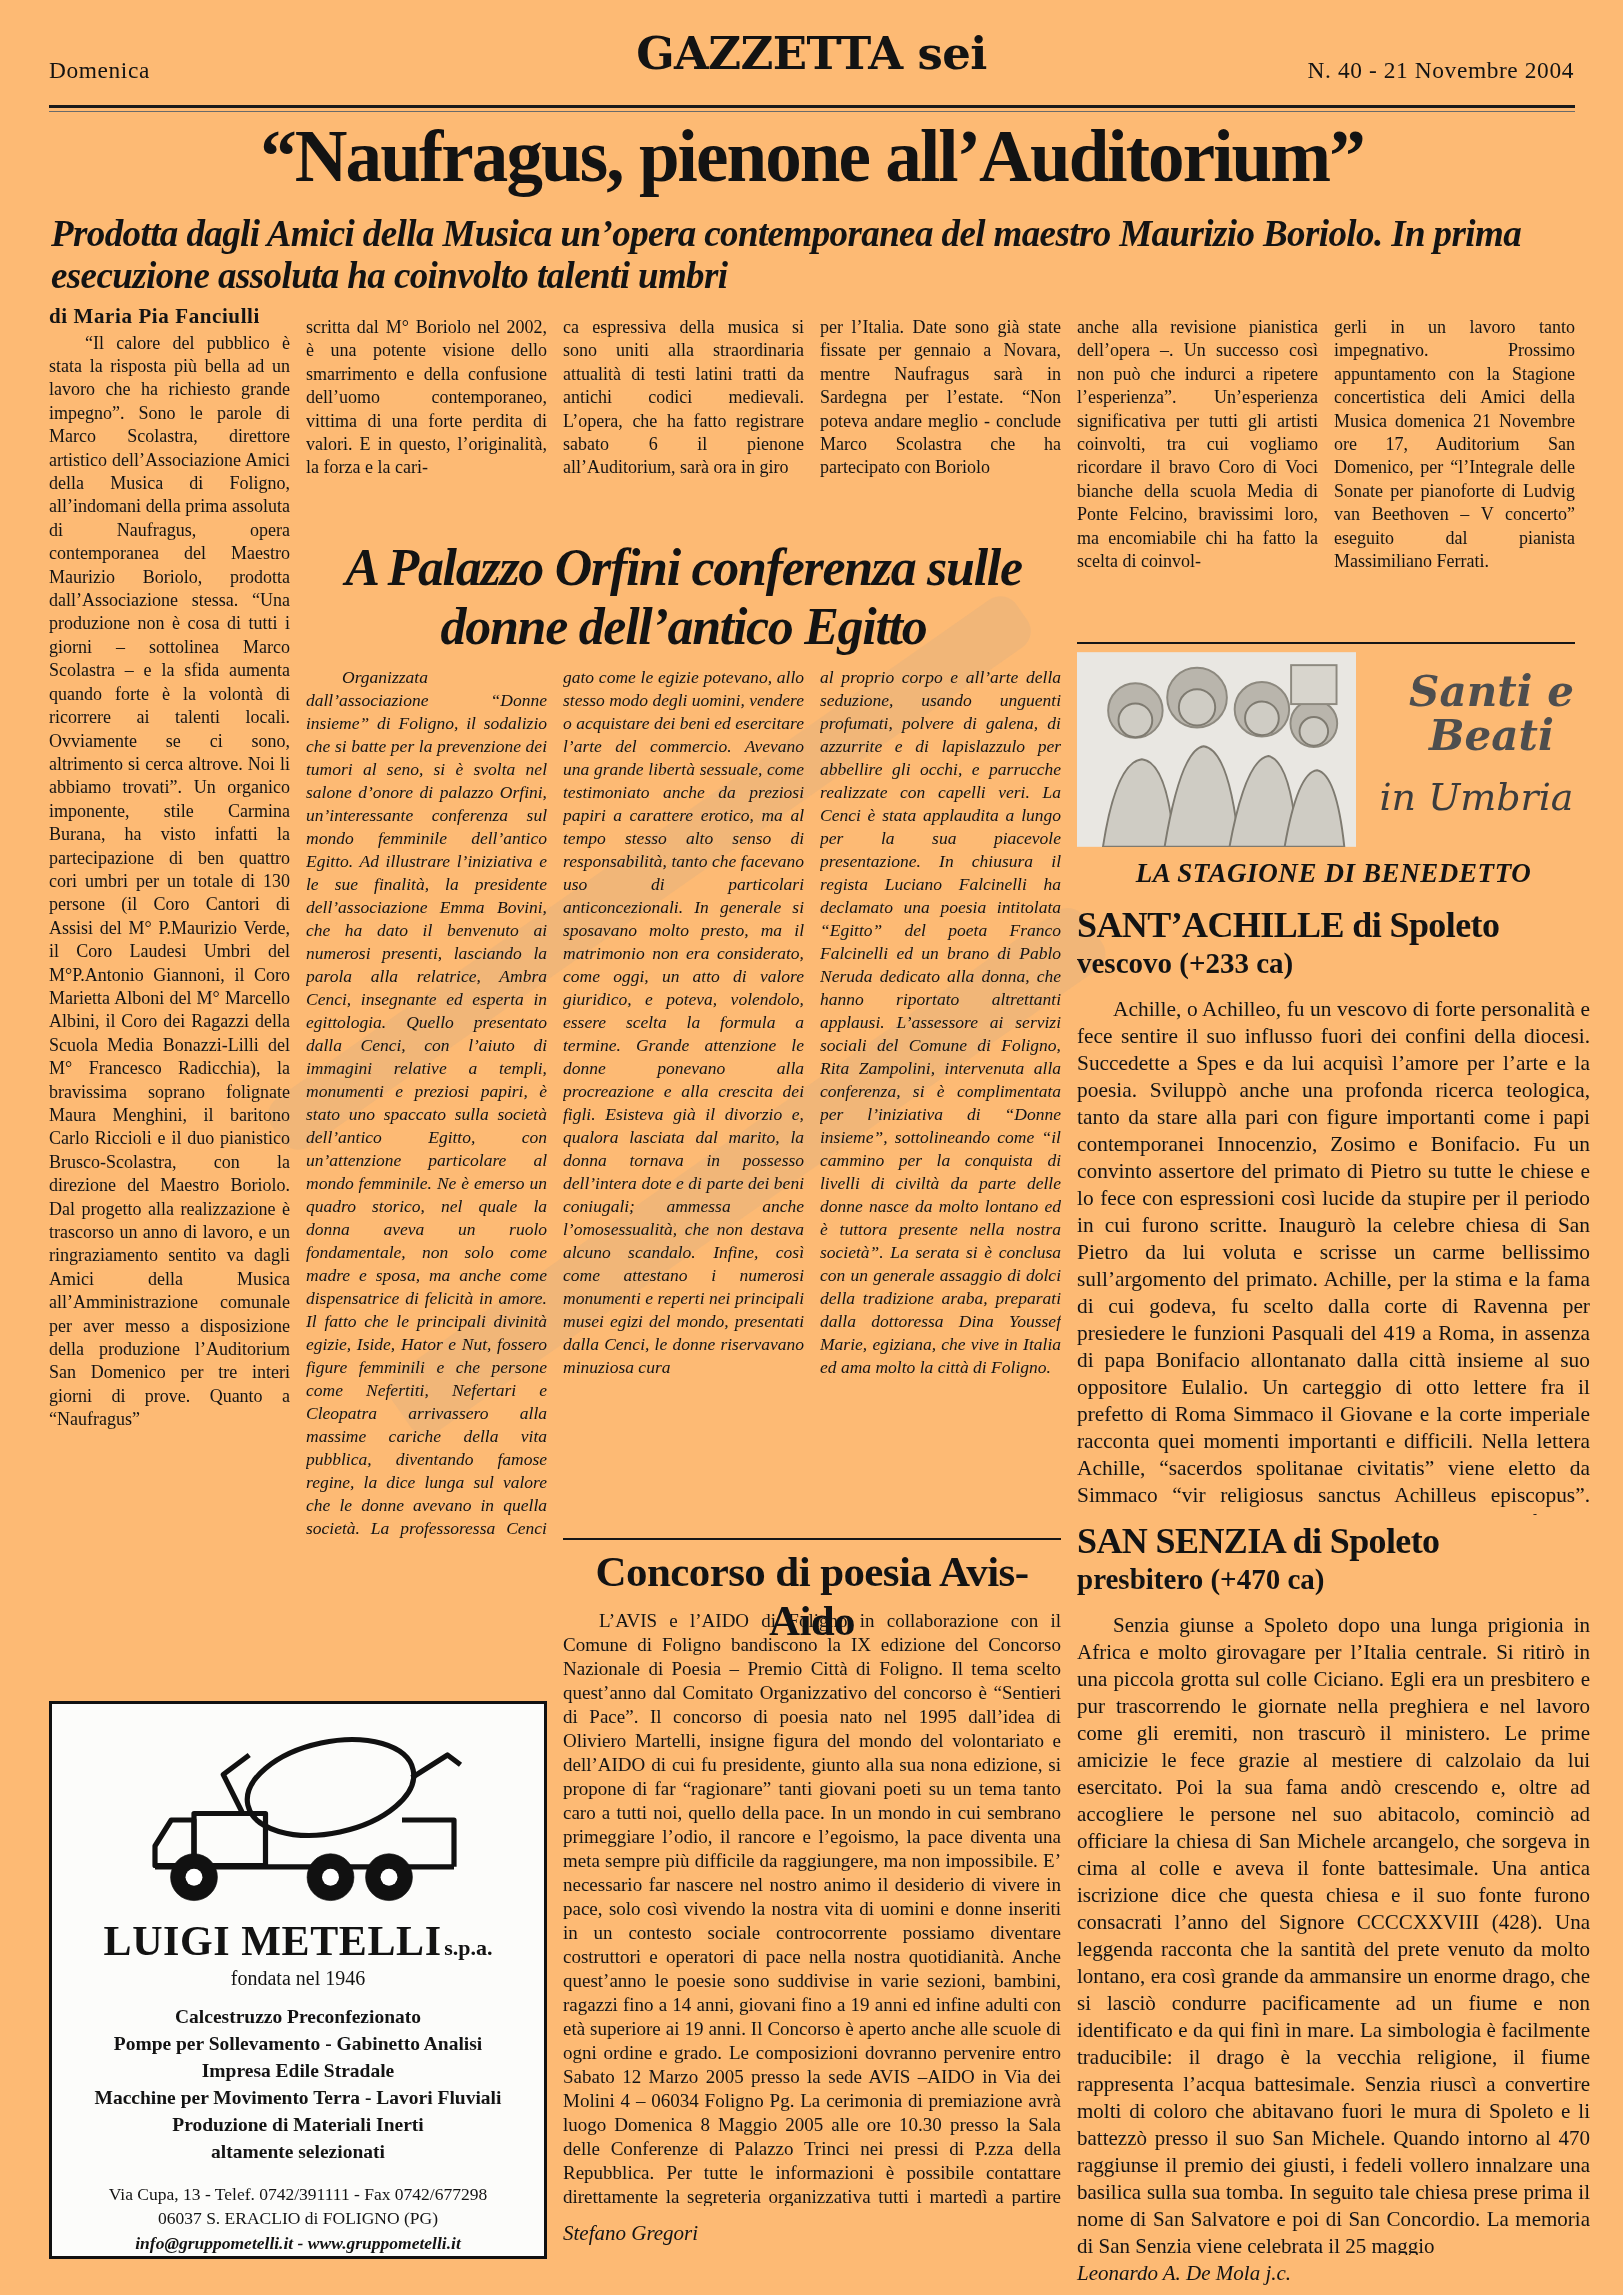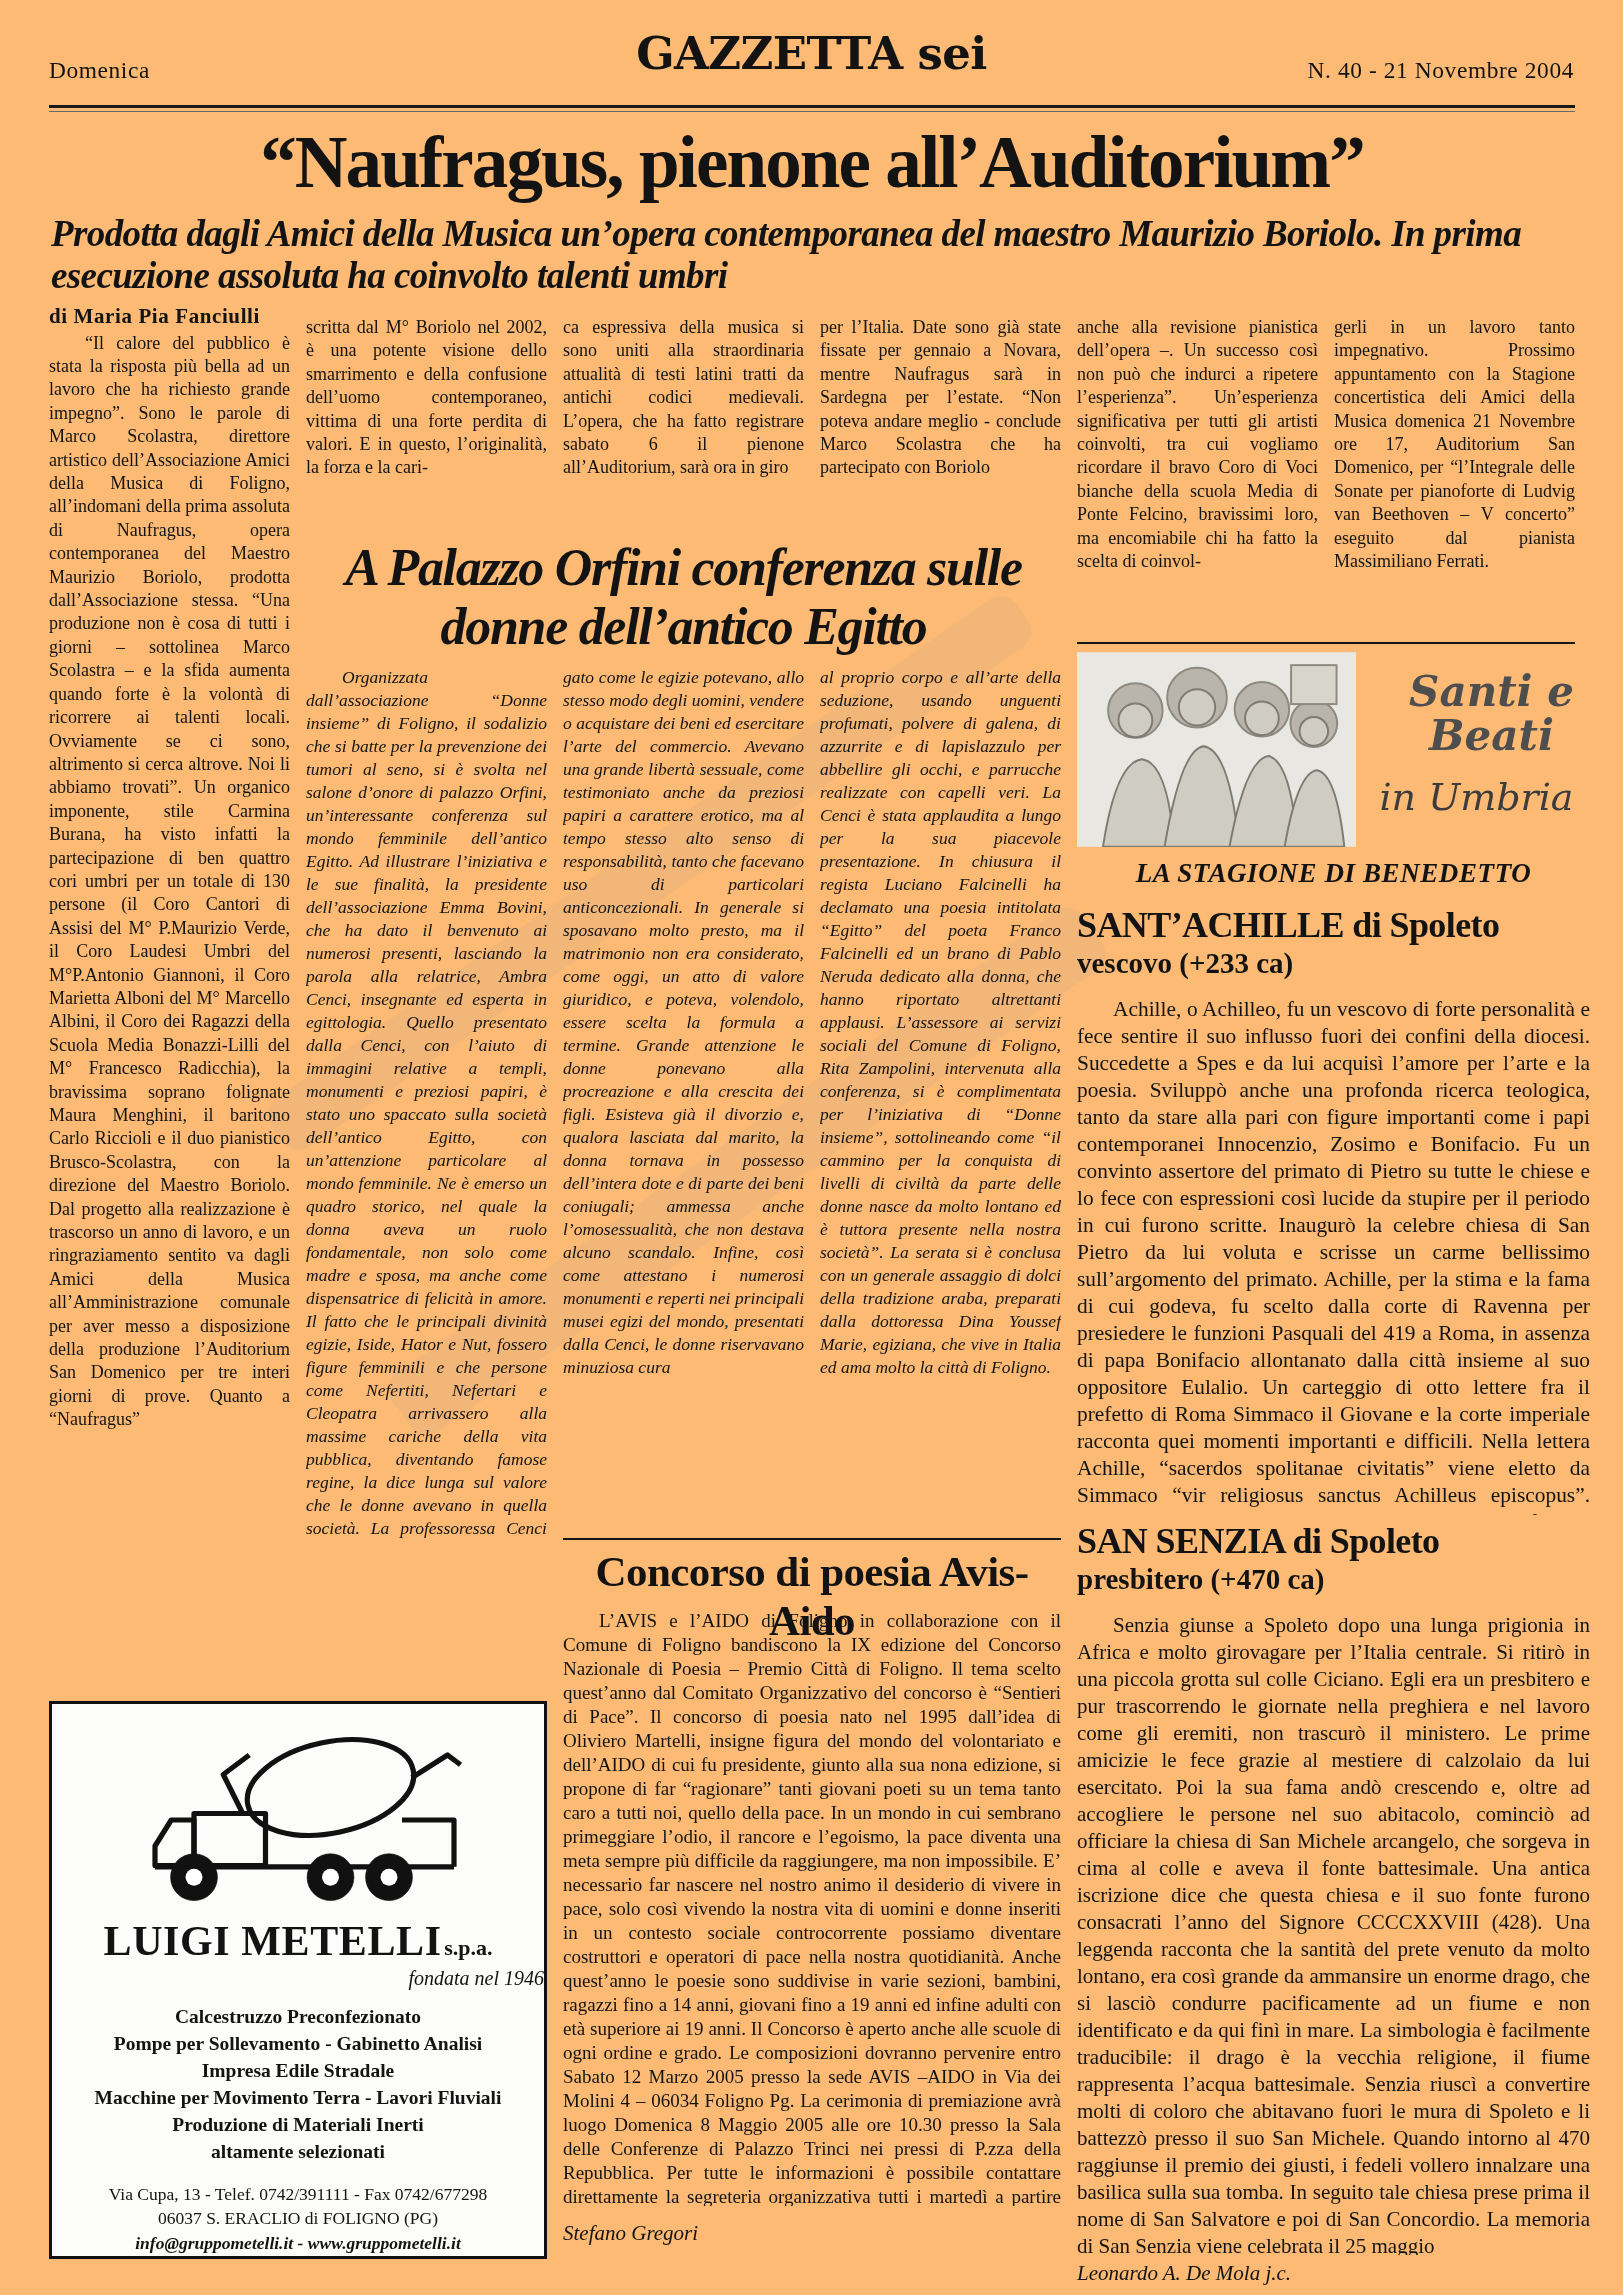--- a/index.html
+++ b/index.html
@@ -31,40 +31,40 @@
   .saint-sub{font-size:29px;font-weight:bold;margin-top:1.3px;}
   .saint-body{font-size:21.4px;line-height:27px;text-align:justify;overflow:hidden;}
   .signature{font-size:21px;font-style:italic;text-align:left;}
   
   .concorso-head{font-size:43px;font-weight:bold;letter-spacing:-0.6px;text-align:center;}
   .concorso-body{font-size:19px;line-height:24px;text-align:justify;overflow:hidden;}
   
   .ad-box{border:3.9px solid #111;background:#fcfcfa;text-align:center;}
   .ad-company{font-size:42px;font-weight:bold;letter-spacing:0.6px;}
   .ad-suffix{font-size:22px;font-weight:bold;}
-  .ad-tagline{font-size:20px;font-style:italic;margin-top:2.6px;text-align:right;}
+  .ad-tagline{font-size:20px;margin-top:2.6px;}
   .ad-services{font-size:19.5px;font-weight:bold;line-height:1.38;margin-top:14.3px;}
   .ad-address{font-size:17.5px;font-weight:normal;line-height:1.35;margin-top:17px;}
   .ad-contacts{font-size:17.5px;font-weight:bold;font-style:italic;margin-top:2.6px;}
   .watermark{background:#9a9a9a;opacity:0.12;transform:rotate(-35deg);border-radius:19.5px;pointer-events:none;}
 </style>
 </head>
 <body>
 
 <div class="page">
 
   <div class="abs watermark" style="left:195px;top:844px;width:909px;height:58px;"></div>
   <div class="abs watermark" style="left:325px;top:1136px;width:844px;height:71px;"></div>
 
   <div class="abs mast-left" style="left:49px;top:57px;">Domenica</div>
   <div class="abs mast-center" style="left:0;top:27px;width:1623px;text-align:center;">GAZZETTA sei</div>
   <div class="abs mast-right" style="right:49px;top:57px;">N. 40 - 21 Novembre 2004</div>
   <div class="abs rule-double" style="left:49px;top:105px;width:1526px;"></div>
 
-  <div class="abs headline" style="left:49px;top:126px;width:1526px;">“Naufragus, pienone all’Auditorium”</div>
+  <div class="abs headline" style="left:49px;top:120px;width:1526px;">“Naufragus, pienone all’Auditorium”</div>
   <div class="abs subhead" style="left:51px;top:213px;width:1526px;">Prodotta dagli Amici della Musica un’opera contemporanea del maestro Maurizio Boriolo. In prima esecuzione assoluta ha coinvolto talenti umbri</div>
 
   <div class="abs" style="left:49px;top:304px;width:241px;">
     <div class="byline">di Maria Pia Fanciulli</div>
     <div class="col" style="height:1338px;">
         <span class="indent">“Il calore del pubblico è stata la risposta più bella ad un lavoro che ha richiesto grande impegno”. Sono le parole di Marco Scolastra, direttore artistico dell’Associazione Amici della Musica di Foligno, all’indomani della prima assoluta di Naufragus, opera contemporanea del Maestro Maurizio Boriolo, prodotta dall’Associazione stessa. “Una produzione non è cosa di tutti i giorni – sottolinea Marco Scolastra – e la sfida aumenta quando forte è la volontà di ricorrere ai talenti locali. Ovviamente se ci sono, altrimento si cerca altrove. Noi li abbiamo trovati”. Un organico imponente, stile Carmina Burana, ha visto infatti la partecipazione di ben quattro cori umbri per un totale di 130 persone (il Coro Cantori di Assisi del M° P.Maurizio Verde, il Coro Laudesi Umbri del M°P.Antonio Giannoni, il Coro Marietta Alboni del M° Marcello Albini, il Coro dei Ragazzi della Scuola Media Bonazzi-Lilli del M° Francesco Radicchia), la bravissima soprano folignate Maura Menghini, il baritono Carlo Riccioli e il duo pianistico Brusco-Scolastra, con la direzione del Maestro Boriolo. Dal progetto alla realizzazione è trascorso un anno di lavoro, e un ringraziamento sentito va dagli Amici della Musica all’Amministrazione comunale per aver messo a disposizione della produzione l’Auditorium San Domenico per tre interi giorni di prove. Quanto a “Naufragus”</span>
       </div>
   </div>
   <div class="abs col" style="left:306px;top:316px;width:241px;height:201px;">scritta dal M° Boriolo nel 2002, è una potente visione dello smarrimento e della confusione dell’uomo contemporaneo, vittima di una forte perdita di valori. E in questo, l’originalità, la forza e la cari-</div>
   <div class="abs col" style="left:563px;top:316px;width:241px;height:201px;">ca espressiva della musica si sono uniti alla straordinaria attualità di testi latini tratti da antichi codici medievali. L’opera, che ha fatto registrare sabato 6 il pienone all’Auditorium, sarà ora in giro</div>

